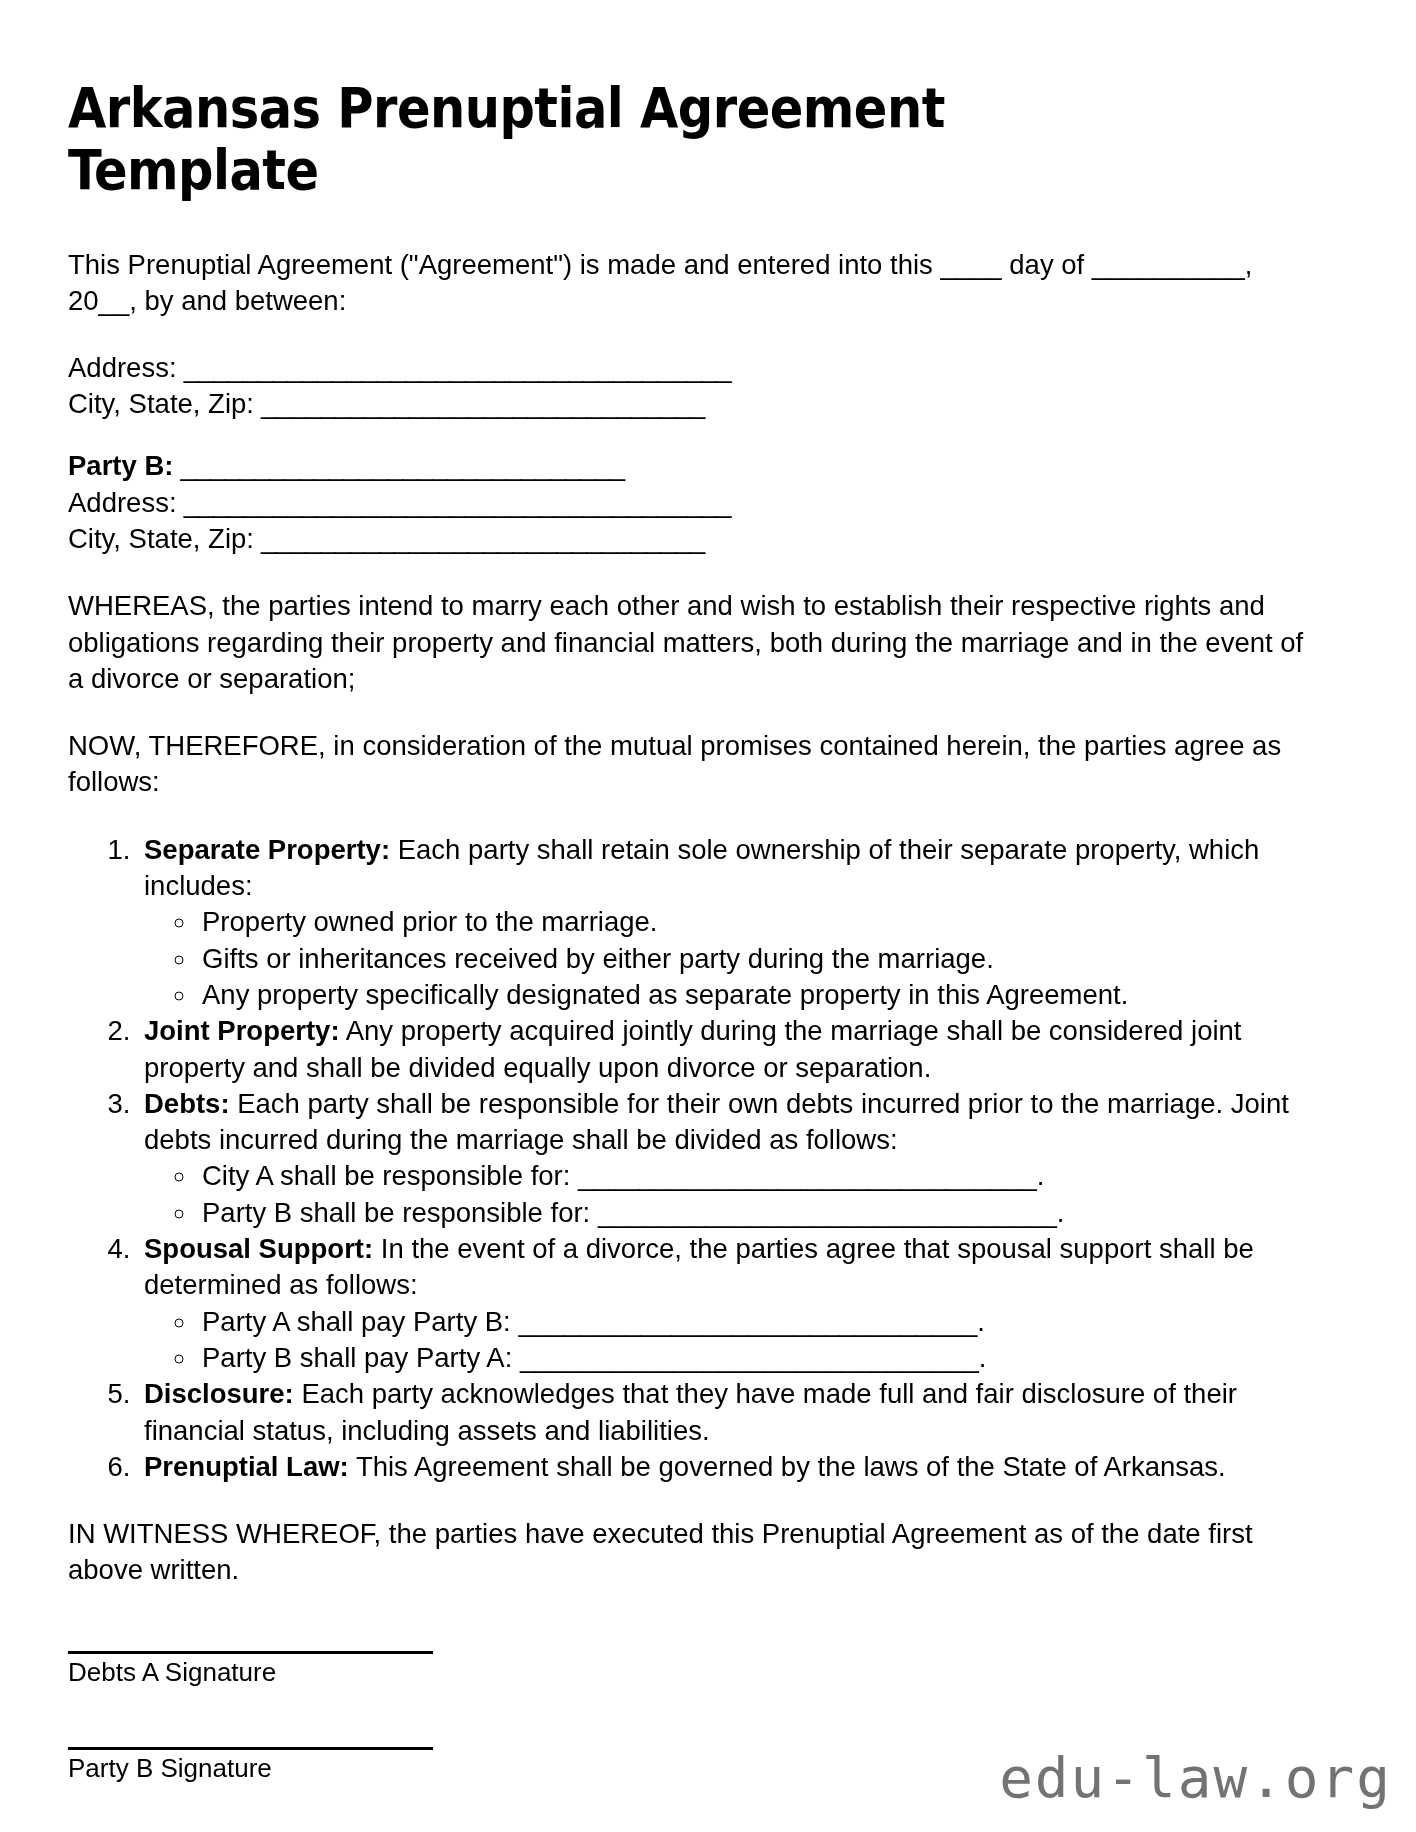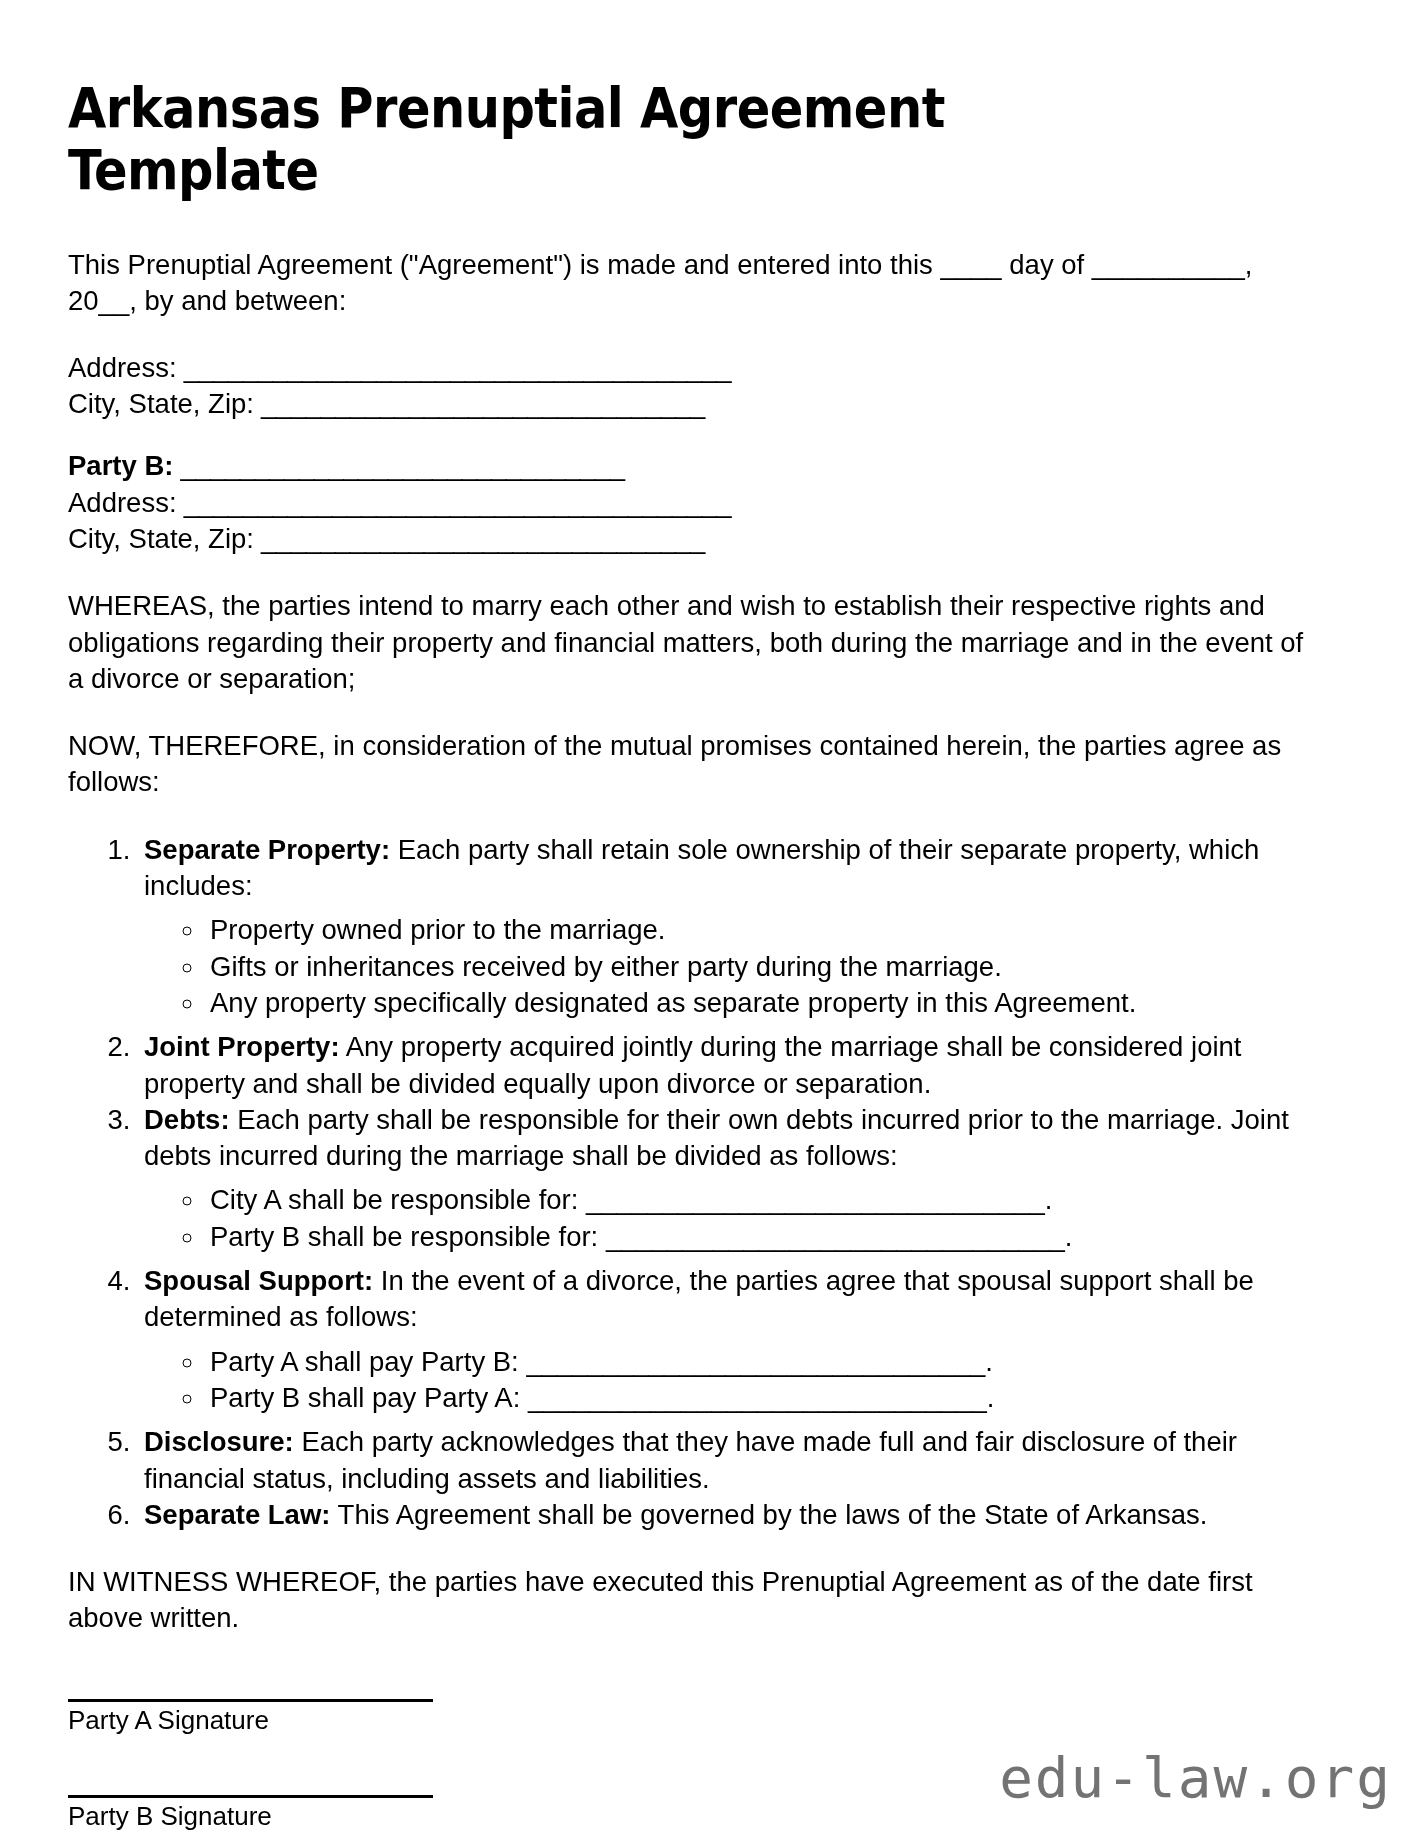--- a/index.html
+++ b/index.html
@@ -63,21 +63,21 @@
     margin: 0;
     padding-left: 70px;
     list-style-position: outside;
   }
   ol.terms > li {
     margin: 0 0 0 0;
     padding-left: 6px;
   }
   ul.subterms {
     list-style-type: circle;
-    margin: 8px;
+    margin: 0;
     padding-left: 54px;
     font-size: 27.5px;
     line-height: 1.32;
   }
   ul.subterms > li { padding-left: 4px; }
 
   .sig-block { }
   .sig-line {
     width: 365px;
     border-top: 3px solid #000;
@@ -163,33 +163,33 @@
         <span class="b">Spousal Support:</span><span> In the event of a divorce, the parties agree that spousal support shall be determined as follows:</span>
         <ul class="subterms">
           <li>Party A shall pay Party B: ______________________________.</li>
           <li>Party B shall pay Party A: ______________________________.</li>
         </ul>
       </li>
       <li>
         <span class="b">Disclosure:</span><span> Each party acknowledges that they have made full and fair disclosure of their financial status, including assets and liabilities.</span>
       </li>
       <li>
-        <span class="b">Separate Law:</span><span> This Agreement shall be governed by the laws of the State of Arkansas.</span>
+        <span class="b">Prenuptial Law:</span><span> This Agreement shall be governed by the laws of the State of Arkansas.</span>
       </li>
     </ol>
 
     <div class="gap-para"></div>
 
     <p class="para">IN WITNESS WHEREOF, the parties have executed this Prenuptial Agreement as of the date first above written.</p>
 
     <div class="gap-sig-top"></div>
 
     <div class="sig-block">
       <div class="sig-line"></div>
-      <div class="sig-label">Party A Signature</div>
+      <div class="sig-label">Debts A Signature</div>
     </div>
 
     <div class="gap-sig-mid"></div>
 
     <div class="sig-block">
       <div class="sig-line"></div>
       <div class="sig-label">Party B Signature</div>
     </div>
 
   </div>

